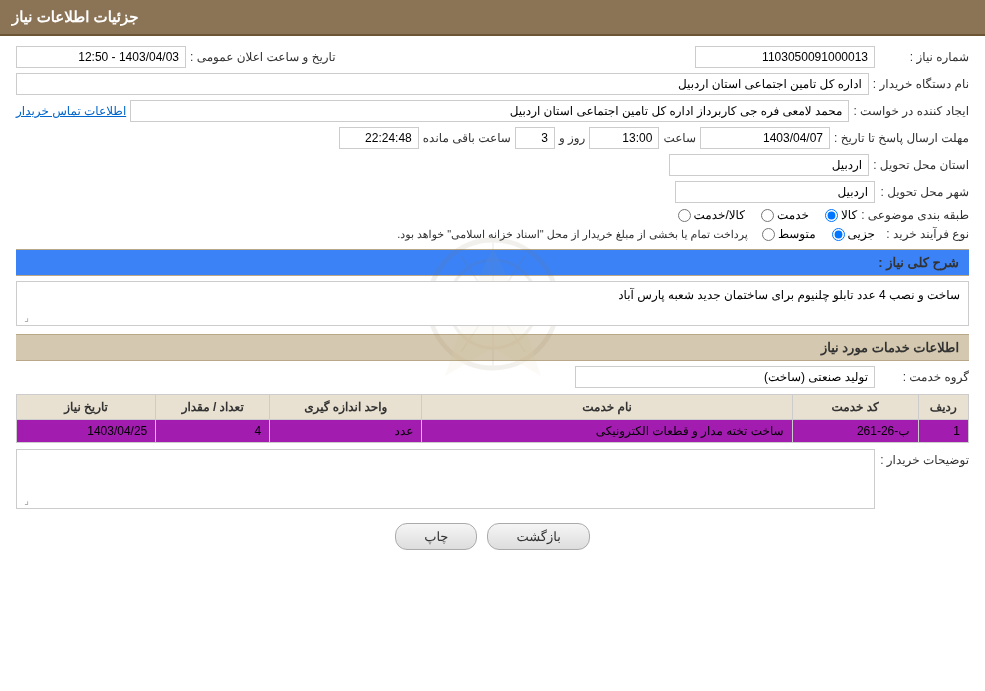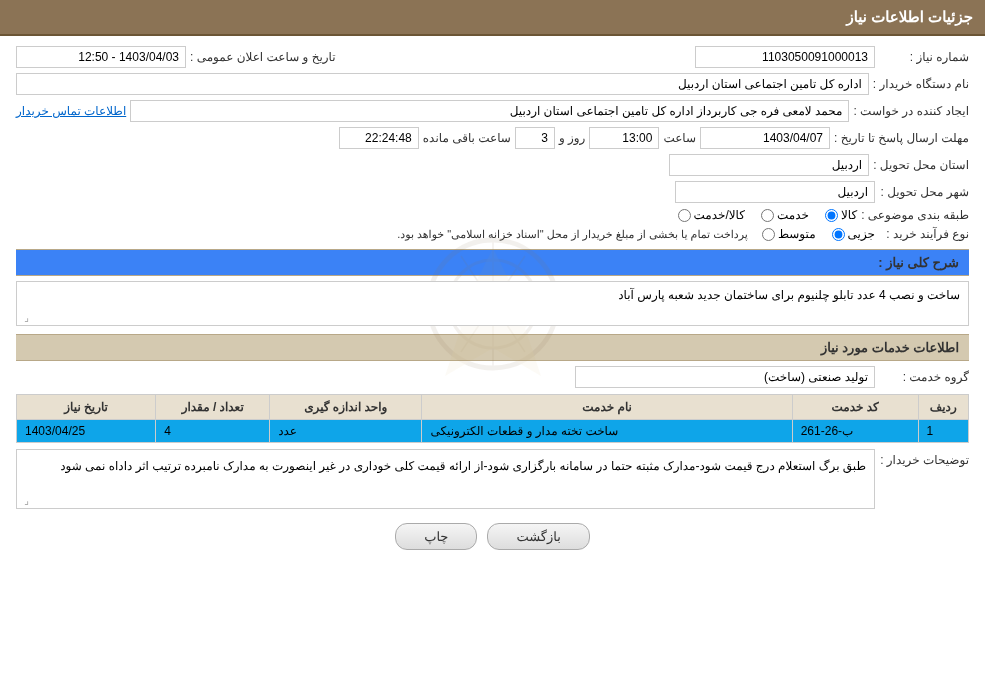--- a/index.html
+++ b/index.html
@@ -11,21 +11,21 @@
     }
     .page-wrapper {
       max-width: 985px;
       margin: 0 auto;
       background: #fff;
       min-height: 691px;
     }
     .header-bar {
       background: #8B7355;
       color: #fff;
-      text-align: right;
+      text-align: left;
       padding: 8px 12px;
       font-size: 15px;
       font-weight: bold;
       border-bottom: 2px solid #6b5535;
     }
     .content-area {
       padding: 10px 16px;
     }
     .row {
       display: flex;
@@ -153,22 +153,22 @@
       background: #e8e0d0;
       border: 1px solid #ccc;
       padding: 5px 0;
       text-align: center;
       font-weight: bold;
       color: #333;
     }
     table td {
       border: 1px solid #ccc;
       padding: 4px 8px;
-      text-align: left;
-      background: #0ea5e9;
+      text-align: right;
+      background: #a21caf;
     }
     .buyer-notes {
       display: flex;
       align-items: flex-start;
       margin: 6px 0;
       gap: 4px;
     }
     .buyer-notes-label {
       font-size: 12px;
       color: #333;
@@ -354,21 +354,20 @@
       <td>عدد</td>
       <td>4</td>
       <td>1403/04/25</td>
     </tr>
         </tbody>
     </table>
 
     <div class="buyer-notes">
       <span class="buyer-notes-label">توضیحات خریدار :</span>
       <div class="buyer-notes-box">
-        <span>طبق برگ استعلام درج قیمت شود-مدارک مثبته حتما در سامانه بارگزاری شود-از ارائه قیمت کلی خوداری در غیر اینصورت به مدارک نامبرده ترتیب اثر داداه نمی شود</span>
         <div class="resize-handle">⌟</div>
       </div>
     </div>
 
     <div class="buttons-row">
       <button class="btn btn-back">بازگشت</button>
       <button class="btn btn-print">چاپ</button>
     </div>
 
   </div>

